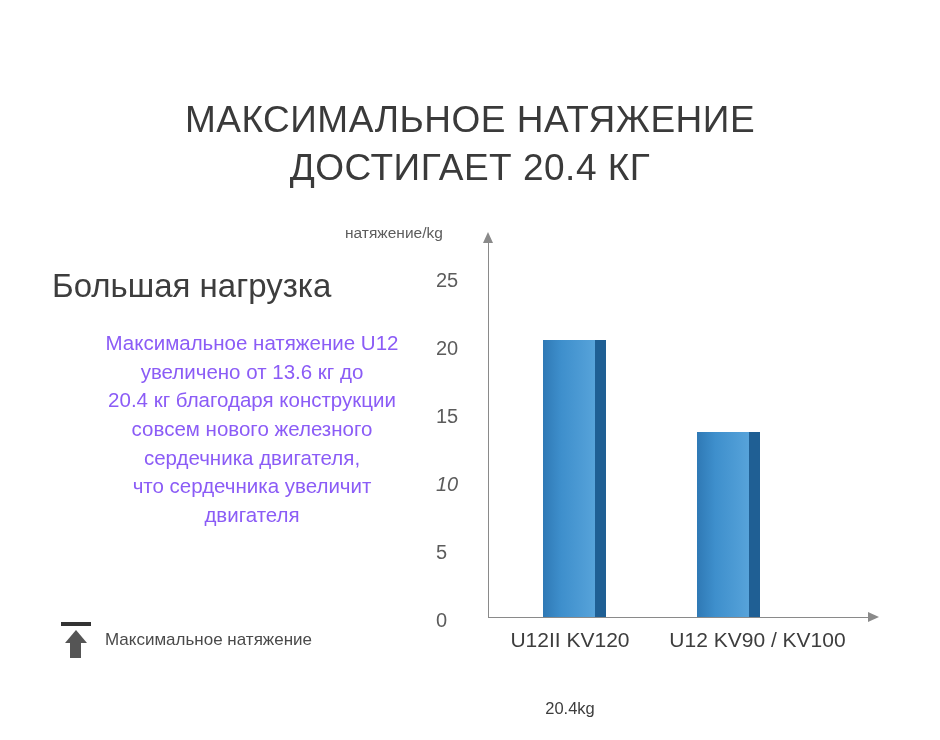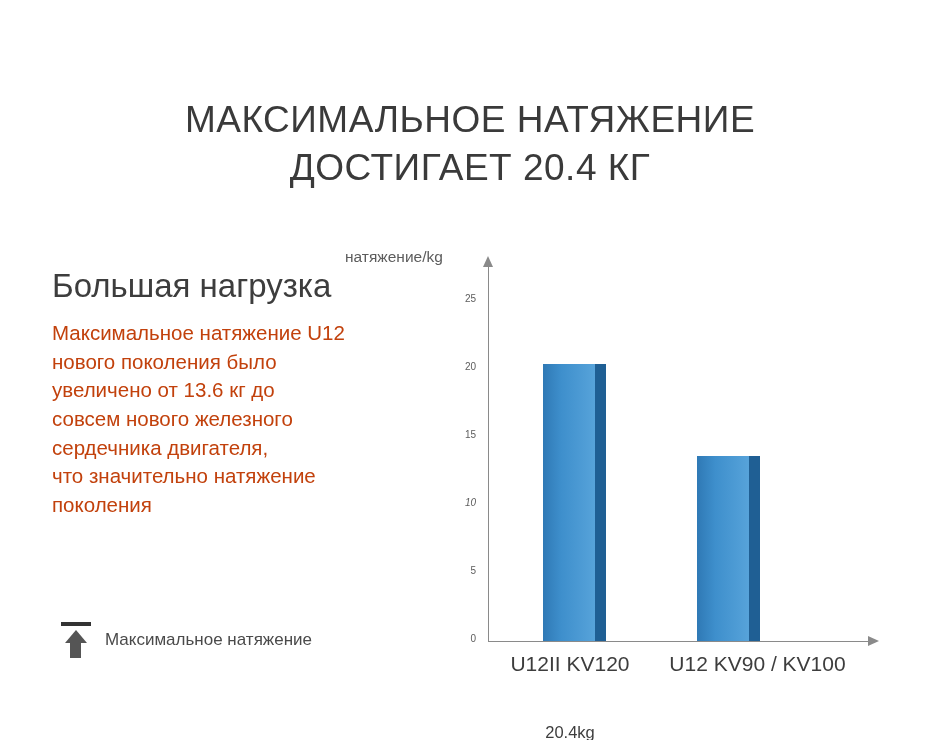--- a/index.html
+++ b/index.html
@@ -42,26 +42,27 @@
     position: absolute;
     left: 52px;
     top: 268px;
     width: 400px;
   }
   .left-heading {
     font-size: 33px;
     font-weight: 400;
     color: #3d3d3d;
     line-height: 1.12;
-    margin-bottom: 14px;
+    margin-bottom: 24px;
   }
   .left-body {
     font-size: 20.5px;
     line-height: 1.40;
-    color: #c2410c;
+    color: #8b5cf6;
+    text-align: center;
   }
   .left-body div {
     white-space: nowrap;
   }
 
   
   .legend {
     position: absolute;
     left: 55px;
     top: 618px;
@@ -104,21 +105,21 @@
     font-size: 17px;
     color: #4a4a4a;
     margin-left: 8px;
     white-space: nowrap;
   }
 
   
   .chart {
     position: absolute;
     left: 340px;
-    top: 248px;
+    top: 224px;
     width: 560px;
     height: 430px;
   }
   .axis-title {
     position: absolute;
     left: 5px;
     top: 0px;
     font-size: 15.5px;
     color: #5c5c5c;
     white-space: nowrap;
@@ -156,23 +157,23 @@
     top: 388px;
     width: 0;
     height: 0;
     border-top: 5px solid transparent;
     border-bottom: 5px solid transparent;
     border-left: 11px solid #8a8a8a;
   }
   .ytick {
     position: absolute;
     right: 0;
-    font-size: 10px;
+    font-size: 20px;
     color: #5c5c5c;
-    text-align: right;
+    text-align: left;
     width: 40px;
   }
 
   .bar-group {
     position: absolute;
     bottom: 0;
   }
   .bar-front {
     position: absolute;
     bottom: 0;
@@ -209,26 +210,26 @@
 
   <div class="title-block">
     <div class="title-line">МАКСИМАЛЬНОЕ НАТЯЖЕНИЕ</div>
     <div class="title-line">ДОСТИГАЕТ 20.4 КГ</div>
   </div>
 
   <div class="left-col">
     <div class="left-heading">Большая нагрузка</div>
     <div class="left-body">
       <div>Максимальное натяжение U12</div>
-      <div>нового поколения было</div>
       <div>увеличено от 13.6 кг до</div>
+      <div>20.4 кг благодаря конструкции</div>
       <div>совсем нового железного</div>
       <div>сердечника двигателя,</div>
-      <div>что значительно натяжение</div>
-      <div>поколения</div>
+      <div>что сердечника увеличит</div>
+      <div>двигателя</div>
     </div>
   </div>
 
   <div class="legend">
     <span class="legend-icon">
       <span class="bar"></span>
       <span class="arrow"></span>
       <span class="stem"></span>
     </span>
     <span class="legend-label">Максимальное натяжение</span>

